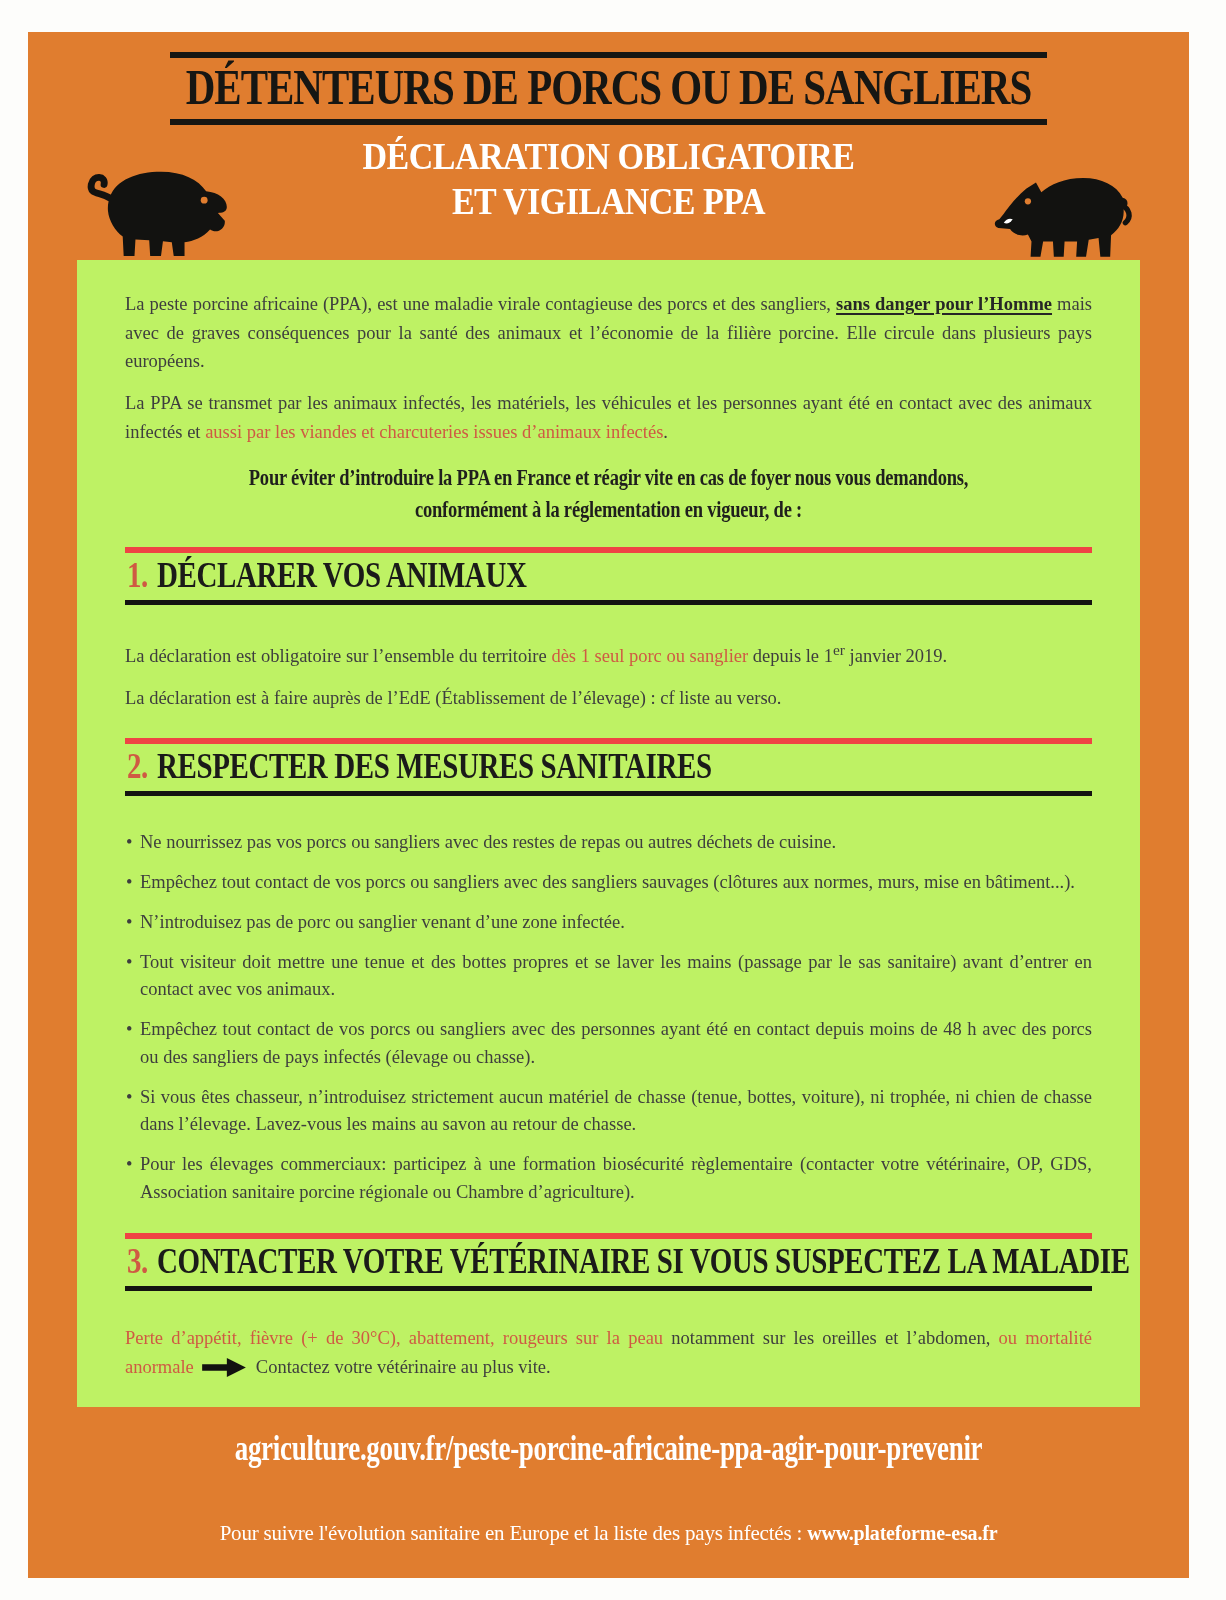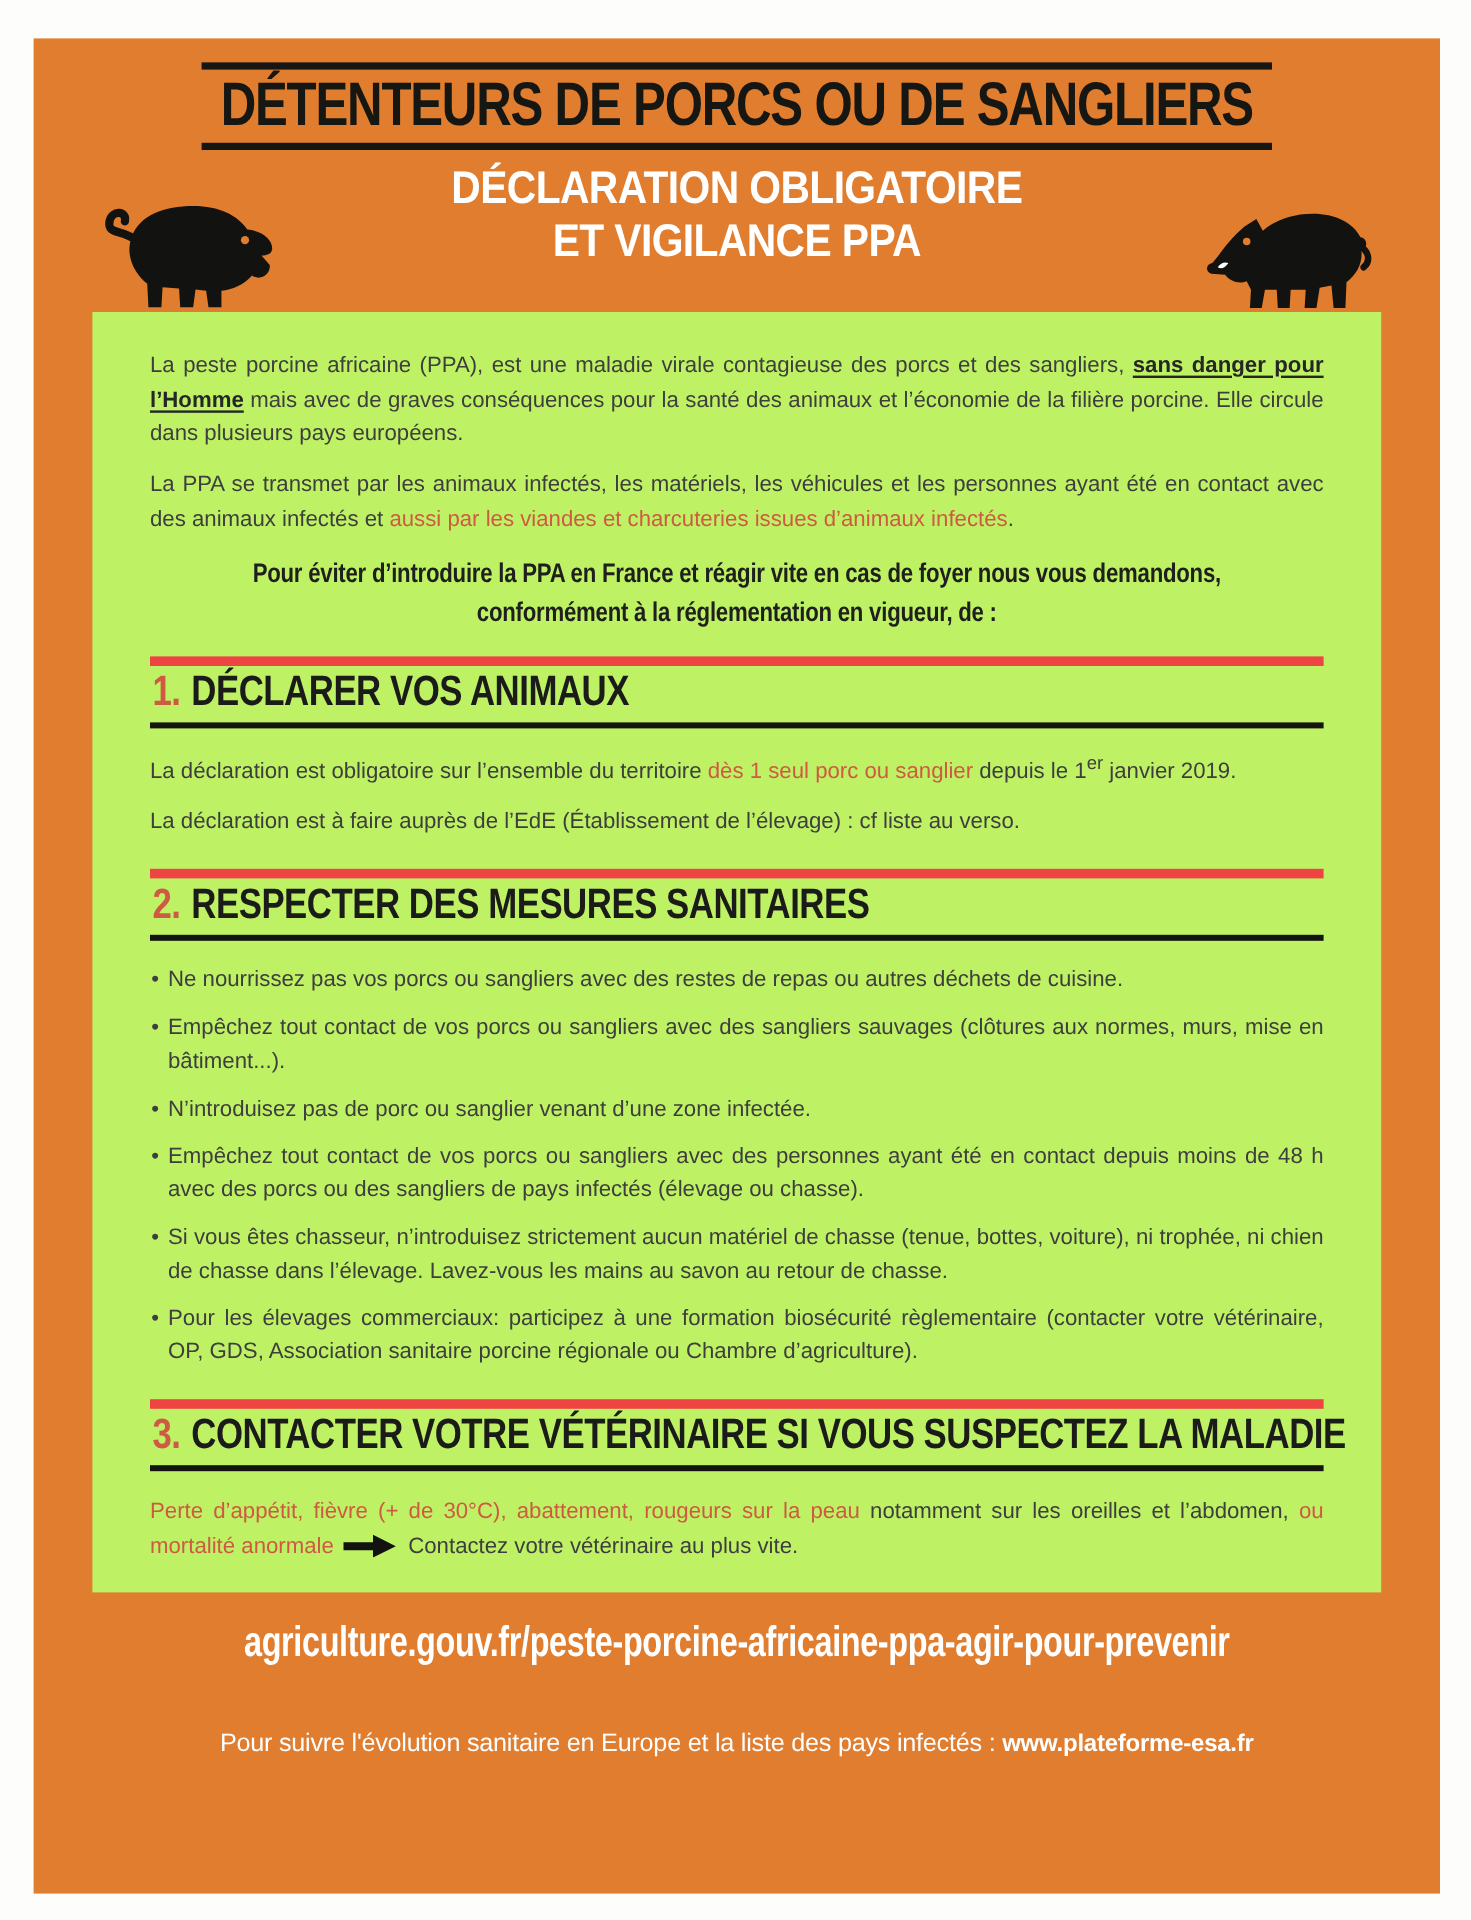--- a/index.html
+++ b/index.html
@@ -12,21 +12,22 @@
   *{box-sizing:border-box;}
   html,body{margin:0;padding:0;}
   body{
     width:1226px;height:1600px;
     background:#fdfdfb;
     font-family:"Liberation Sans", sans-serif;
     overflow:hidden;
   }
   .page{
     width:1226px;height:1600px;
-    padding:32px 26px 22px 28px;
+    padding:32px 37px 22px 28px;
+    font-family:Liberation Serif, serif;
   }
   .poster{
     width:100%;height:100%;
     background:var(--orange,#e07d2f);
     display:flex;flex-direction:column;
     overflow:hidden;
   }
   
   .header{
     position:relative;
@@ -85,24 +86,24 @@
     text-align:center;
     font-weight:700;
     color:#1f1f1d;
     font-size:18.5px;
     line-height:1.42;
     letter-spacing:-0.2px;
     margin:22px auto 26px;
     transform:scaleY(1.22);
   }
   .sec-head{
-    border-top:8px solid #ef4444;
+    border-top:6px solid #ef4444;
     border-bottom:5px solid #141411;
     padding:8px 2px 10px;
-    margin:26px 0 18px;
+    margin:26px 0 33px;
     line-height:1;
   }
   .sec-head.first{margin-top:24px;}
   .sec-inner{
     display:inline-block;
     transform:scaleY(1.22);
     transform-origin:left center;
     font-weight:700;
     font-size:29px;
     letter-spacing:-0.4px;
@@ -211,20 +212,21 @@
       </section>
 
       <section>
         <div class="sec-head">
           <span class="sec-inner"><span class="sec-num">2.</span><span>RESPECTER DES MESURES SANITAIRES</span></span>
         </div>
         <ul class="bullets">
           <li>Ne nourrissez pas vos porcs ou sangliers avec des restes de repas ou autres déchets de cuisine.</li>
           <li>Empêchez tout contact de vos porcs ou sangliers avec des sangliers sauvages (clôtures aux normes, murs, mise en bâtiment...).</li>
           <li>N’introduisez pas de porc ou sanglier venant d’une zone infectée.</li>
+          <li>Tout visiteur doit mettre une tenue et des bottes propres et se laver les mains (passage par le sas sanitaire) avant d’entrer en contact avec vos animaux.</li>
           <li>Empêchez tout contact de vos porcs ou sangliers avec des personnes ayant été en contact depuis moins de 48 h avec des porcs ou des sangliers de pays infectés (élevage ou chasse).</li>
           <li>Si vous êtes chasseur, n’introduisez strictement aucun matériel de chasse (tenue, bottes, voiture), ni trophée, ni chien de chasse dans l’élevage. Lavez-vous les mains au savon au retour de chasse.</li>
           <li>Pour les élevages commerciaux: participez à une formation biosécurité règlementaire (contacter votre vétérinaire, OP, GDS, Association sanitaire porcine régionale ou Chambre d’agriculture).</li>
         </ul>
       </section>
 
       <section>
         <div class="sec-head">
           <span class="sec-inner"><span class="sec-num">3.</span><span>CONTACTER VOTRE VÉTÉRINAIRE SI VOUS SUSPECTEZ LA MALADIE</span></span>
         </div>

